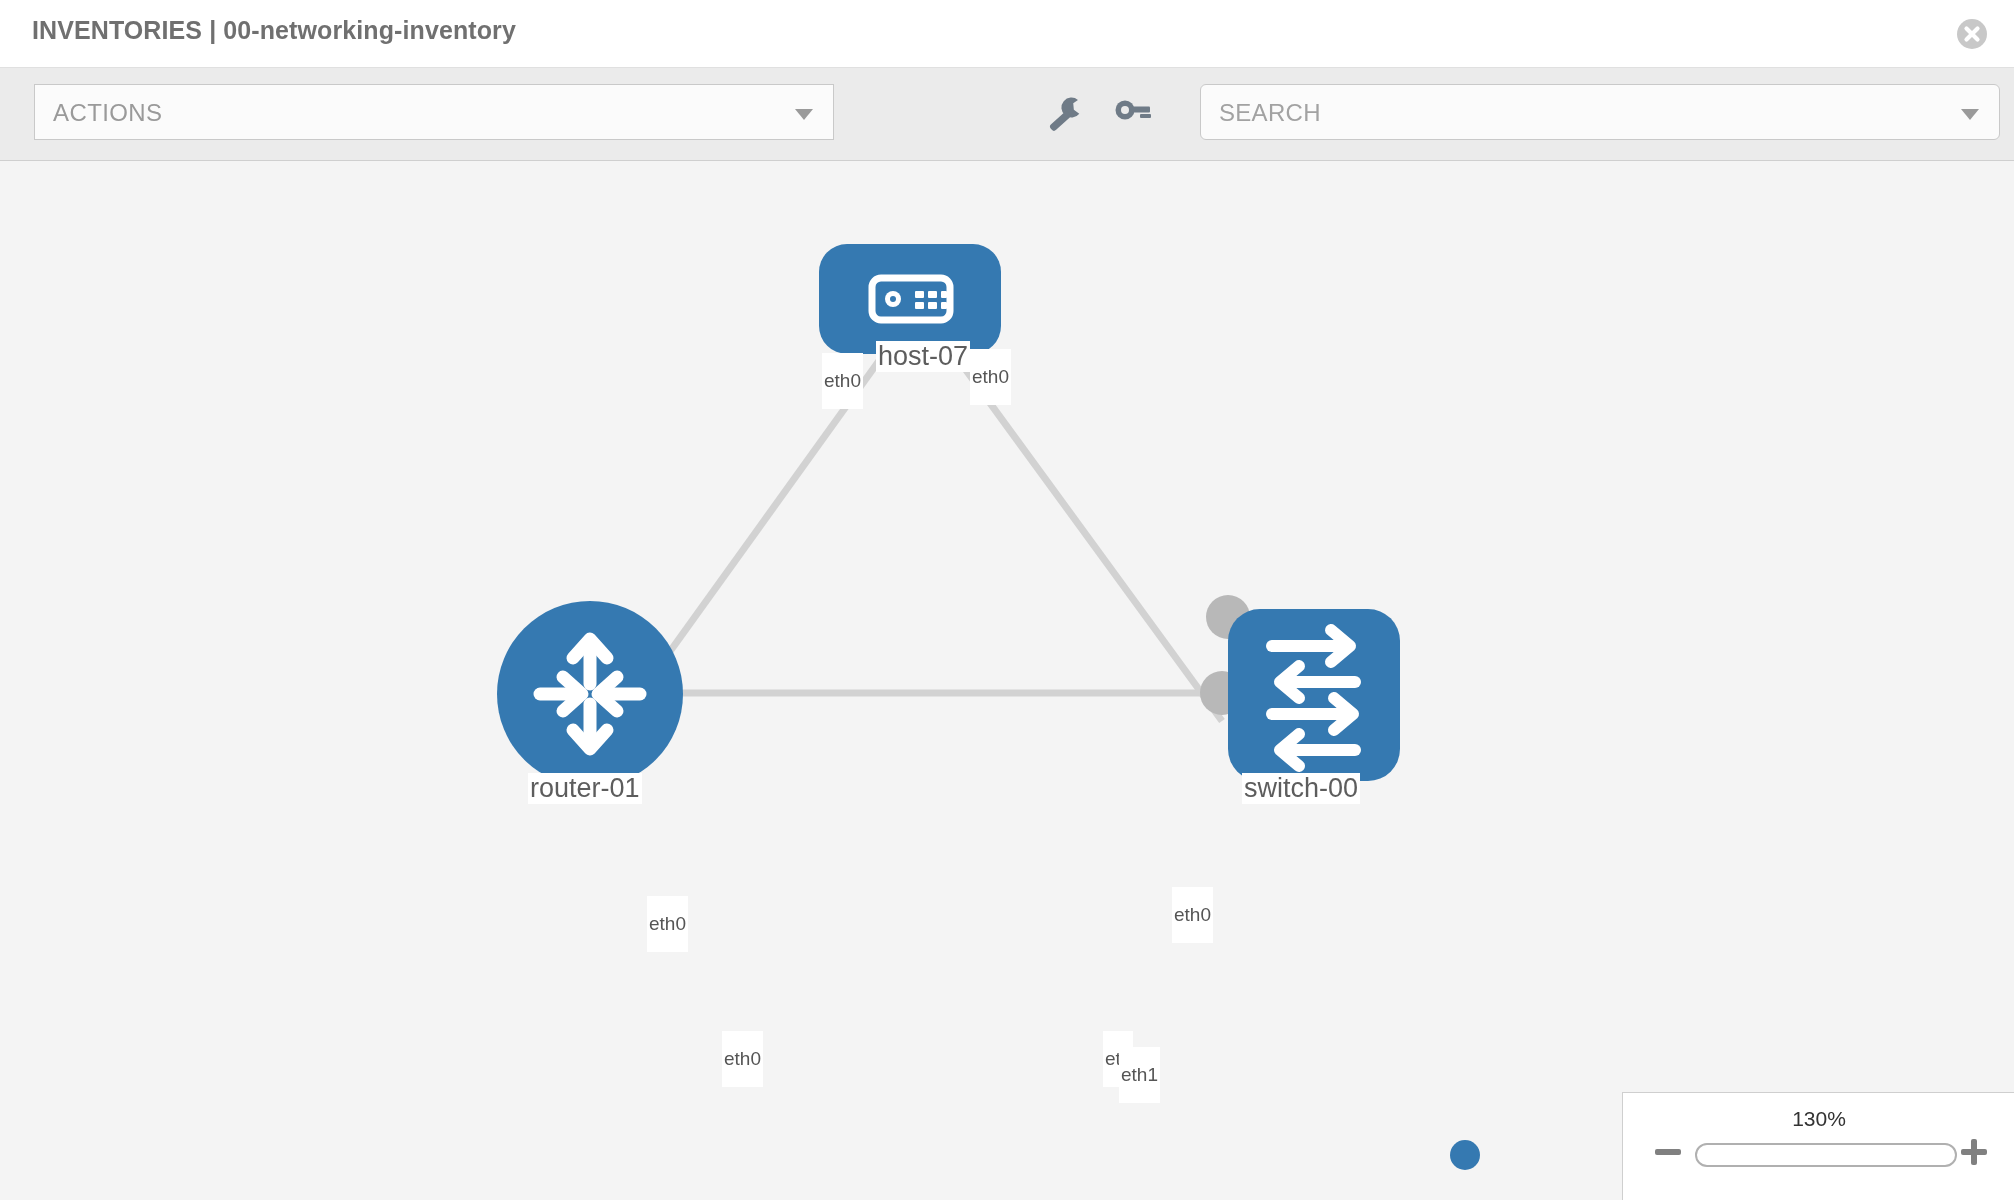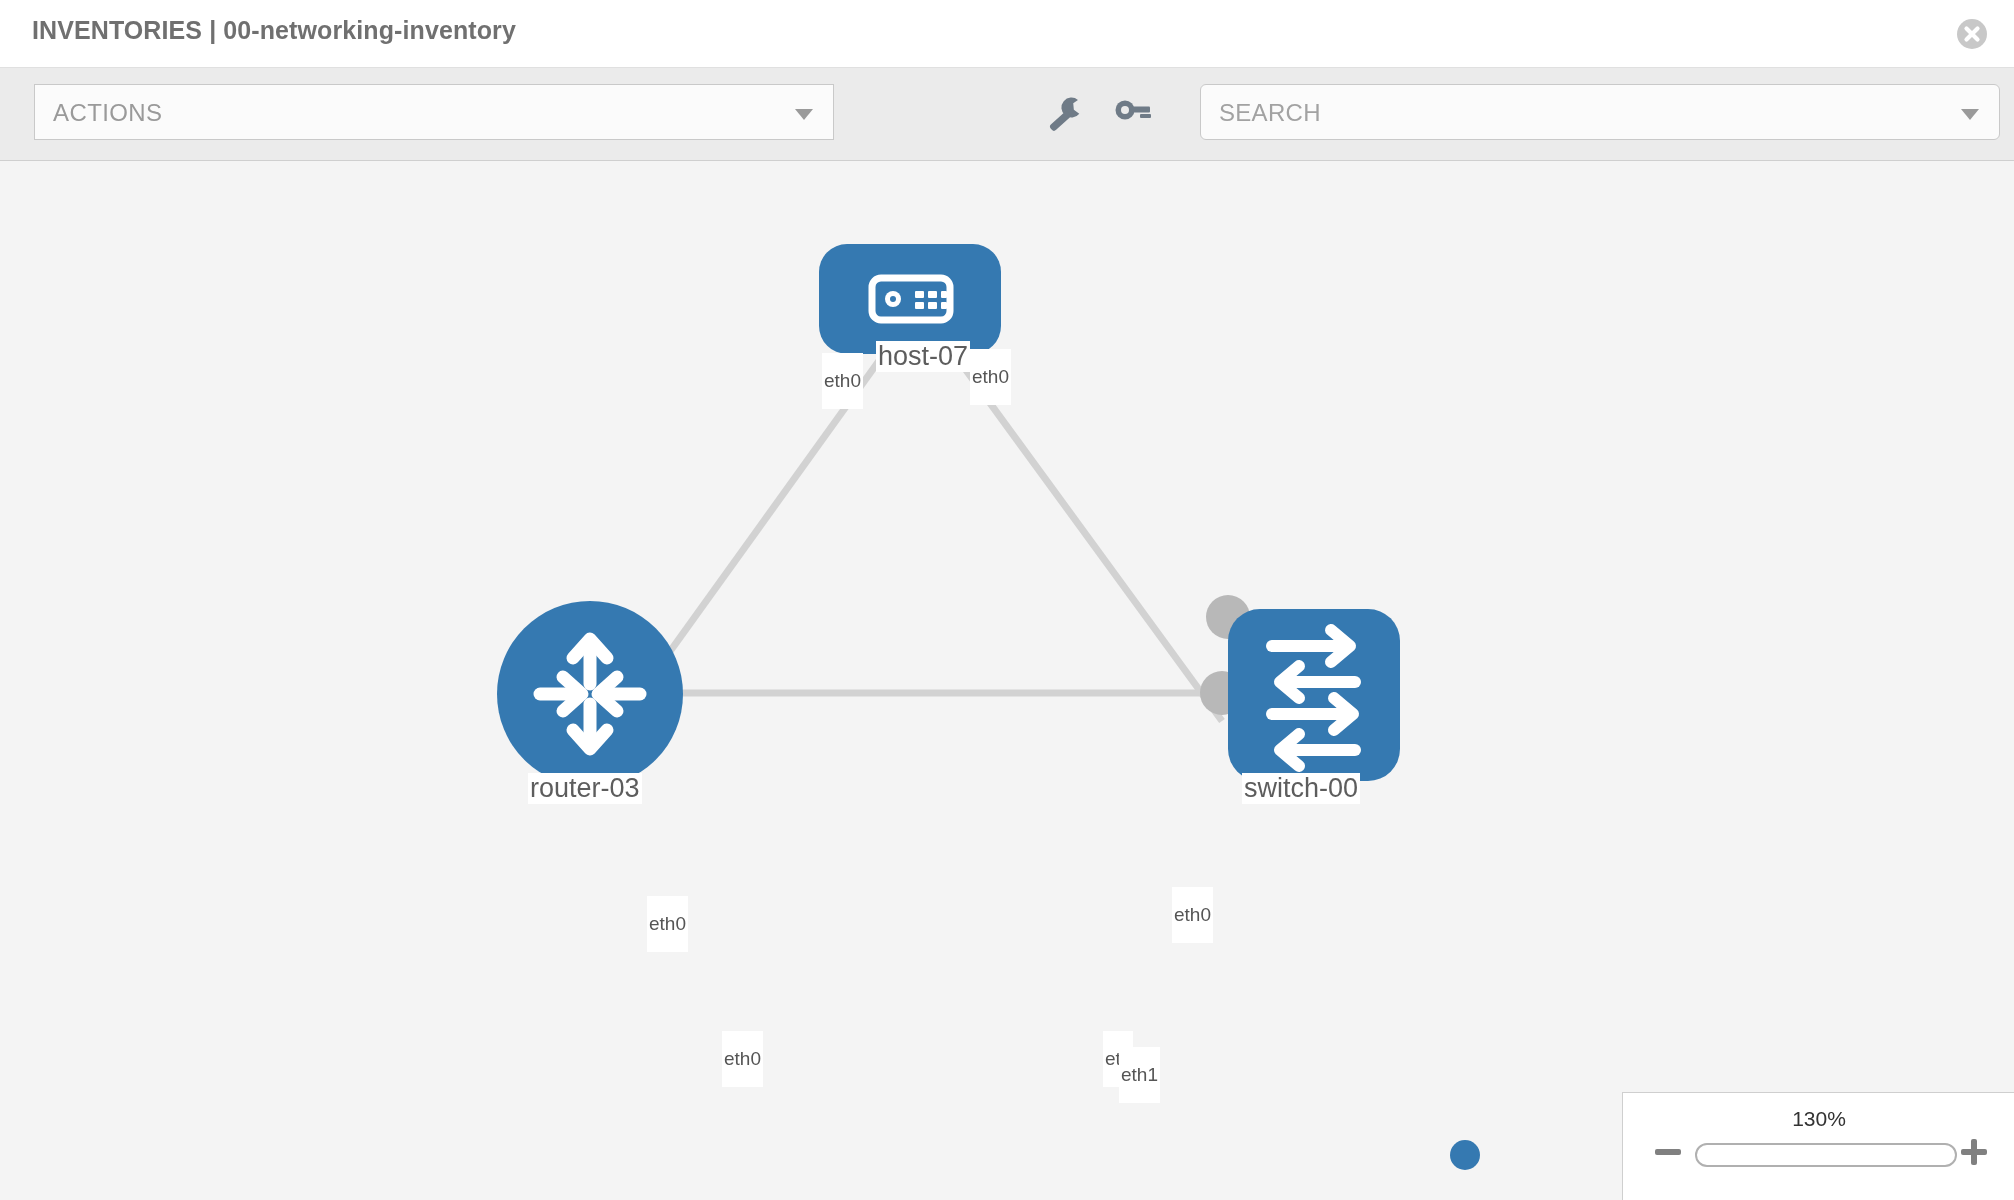--- a/index.html
+++ b/index.html
@@ -314,21 +314,21 @@
           <polyline points="1334,537 1353,553 1334,569"></polyline>
 
           <line x1="1355" y1="589" x2="1285" y2="589"></line>
           <polyline points="1299,573 1280,589 1299,605"></polyline>
         </g>
       </g>
     </svg>
 
     <div class="node-label" style="left:876px; top:180px;">host-07</div>
 
-    <div class="node-label" style="left:528px; top:612px;">router-03</div>
+    <div class="node-label" style="left:528px; top:612px;">router-01</div>
 
     <div class="node-label" style="left:1242px; top:612px;">switch-00</div>
 
     <div class="iface-label" style="left:822px; top:192px;">eth0</div>
 
     <div class="iface-label" style="left:970px; top:188px;">eth0</div>
 
     <div class="iface-label" style="left:647px; top:735px;">eth0</div>
 
     <div class="iface-label" style="left:1172px; top:726px;">eth0</div>

